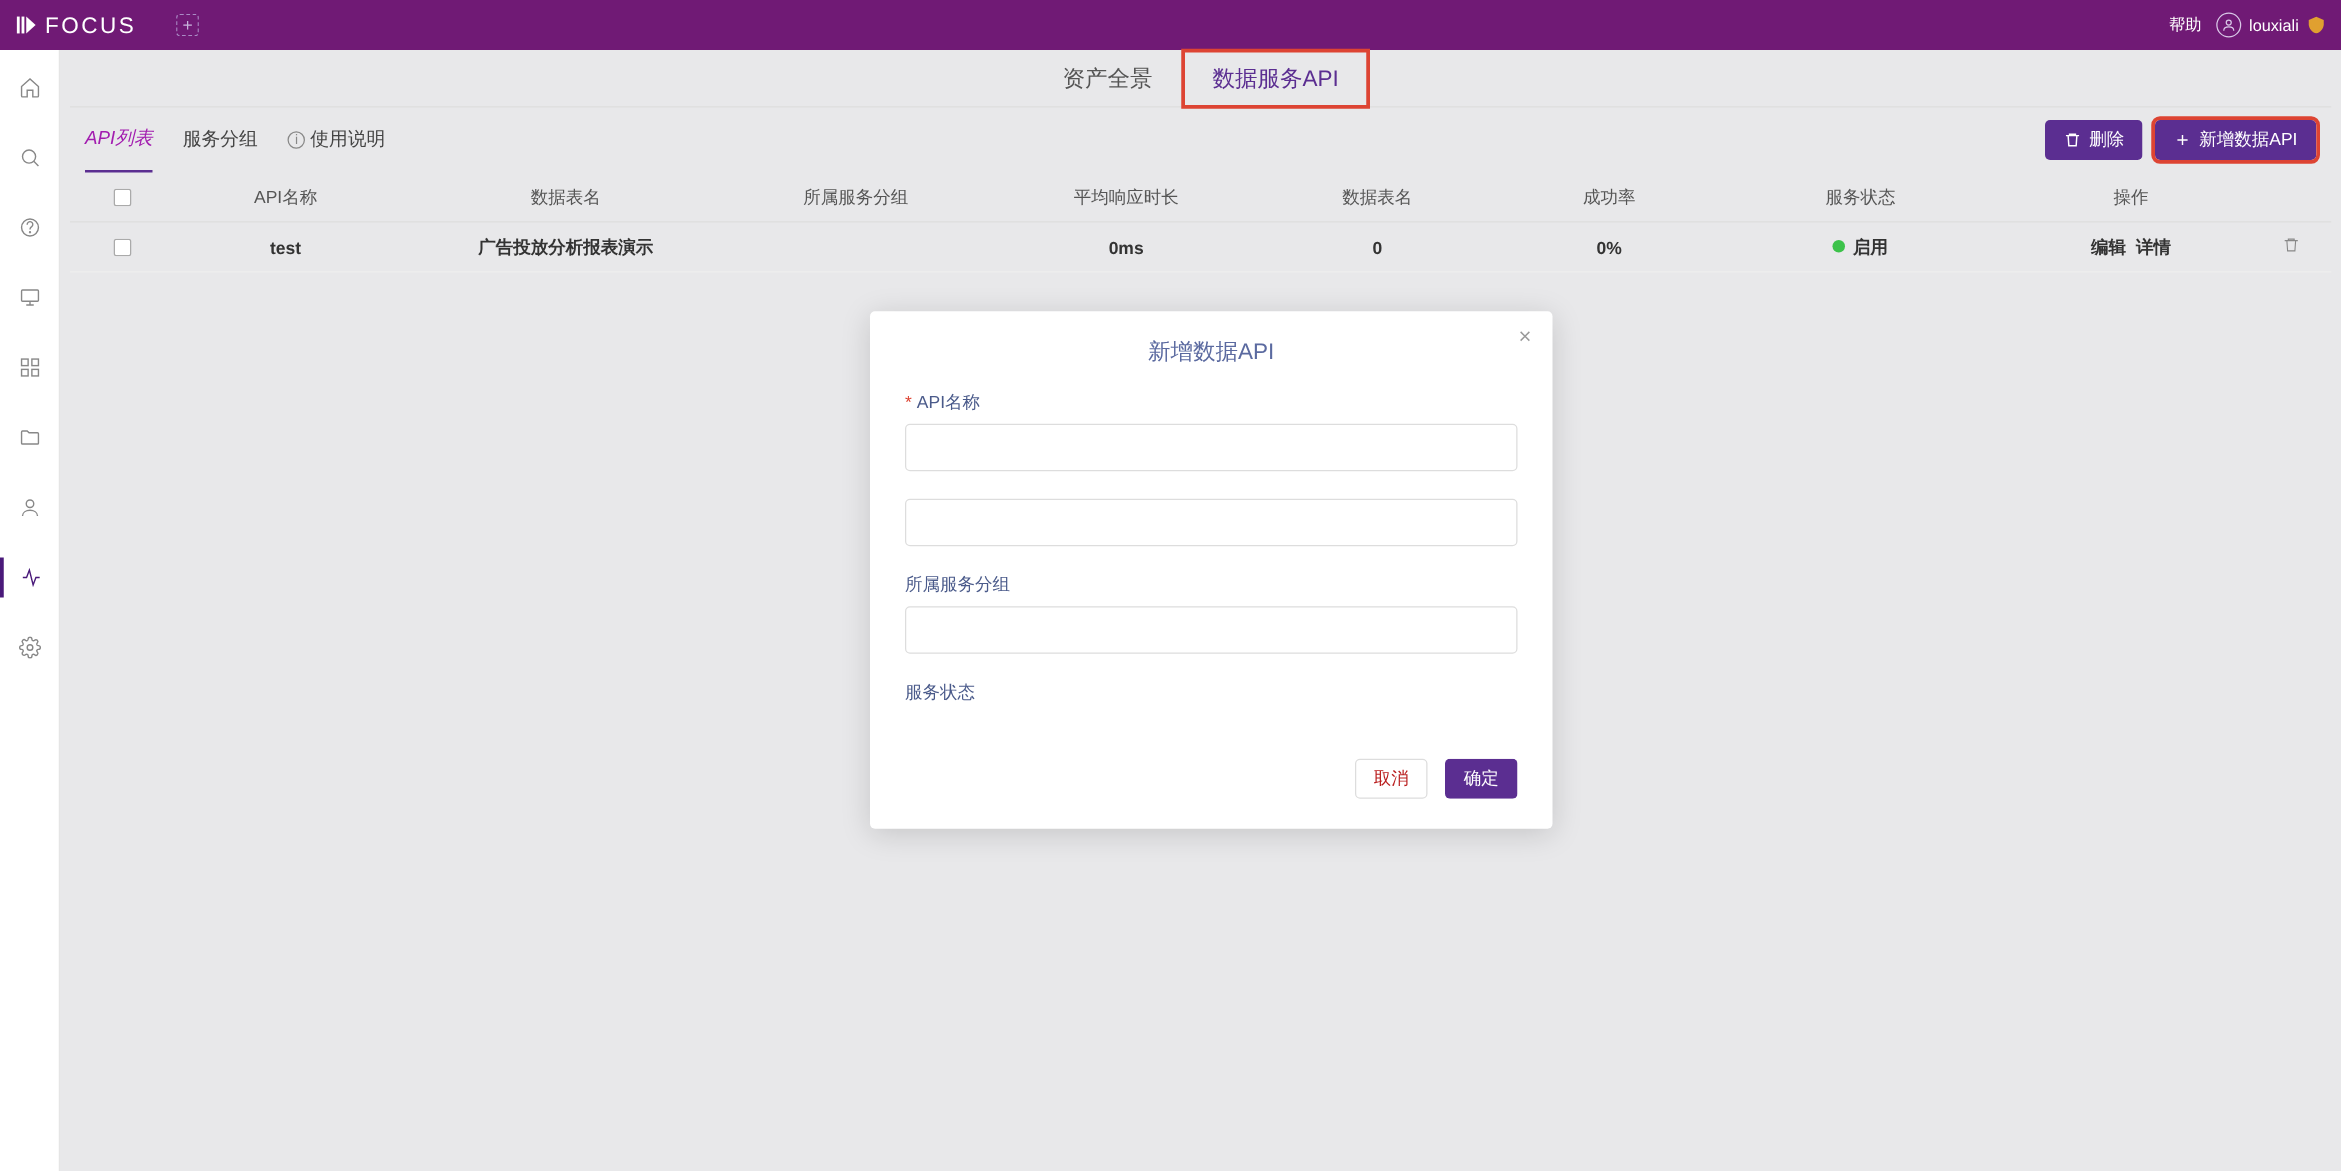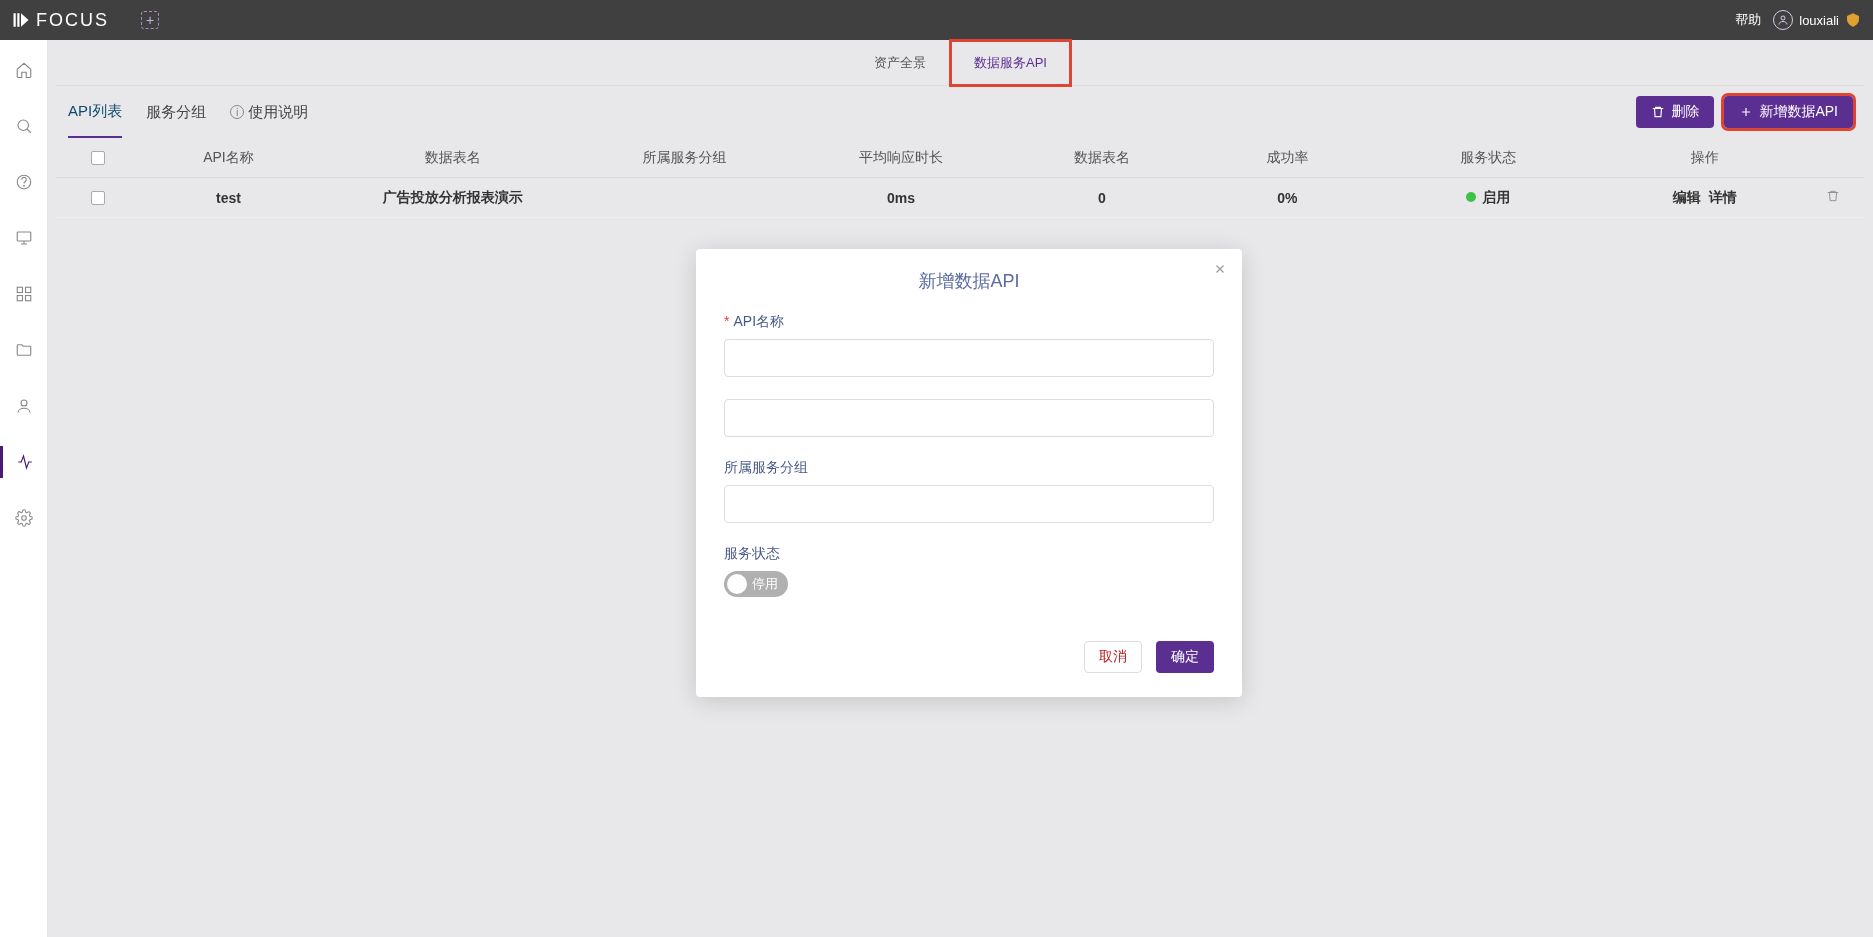--- a/index.html
+++ b/index.html
@@ -1,51 +1,51 @@
 <!DOCTYPE html>
 <html><head>
 <meta charset="utf-8">
 <style>
 * { margin: 0; padding: 0; box-sizing: border-box; }
 body { font-family: -apple-system, "PingFang SC", "Microsoft YaHei", sans-serif; background: #f0f0f2; overflow: hidden; width: 1873px; height: 937px; font-size: 14px; color: #333; }
 
 
-.top-header { height: 40px; background: #404040; display: flex; align-items: center; padding: 0 12px; color: #fff; }
+.top-header { height: 40px; background: #701a75; display: flex; align-items: center; padding: 0 12px; color: #fff; }
 .logo { display: flex; align-items: center; gap: 6px; font-size: 18px; font-weight: 500; letter-spacing: 2px; }
 .logo-icon { width: 18px; height: 18px; }
 .add-tab-icon { margin-left: 32px; width: 18px; height: 18px; border: 1px dashed #a98bc5; border-radius: 3px; display:flex; align-items:center; justify-content:center; color:#c7b3db; font-size:14px; cursor:pointer; }
 .header-right { margin-left: auto; display: flex; align-items: center; gap: 12px; font-size: 13px; }
 .user-box { display: flex; align-items: center; gap: 6px; }
 .avatar-icon { width: 20px; height: 20px; border: 1.5px solid #d9c9e8; border-radius: 50%; display:flex; align-items:center; justify-content:center; }
 .avatar-icon svg { width:12px; height:12px; }
 .shield-icon { width:16px; height:16px; }
 
 
 .sidebar { position: absolute; left: 0; top: 40px; width: 48px; height: calc(100% - 40px); background: #fff; border-right: 1px solid #e5e5e5; display: flex; flex-direction: column; align-items: center; padding-top: 14px; gap: 24px; }
 .side-item { width: 48px; height: 32px; display: flex; align-items: center; justify-content: center; color: #888; cursor:pointer; }
 .side-item.active { border-left: 3px solid #4a1a7a; color: #4a1a7a; }
 .side-item svg { width: 18px; height: 18px; }
 
 
 .main { position: absolute; left: 48px; top: 40px; right: 0; bottom: 0; background: #e8e8ea; }
 
 
 .subnav { height: 46px; display: flex; align-items: center; justify-content: center; gap: 0; background: #e8e8ea; border-bottom: 1px solid #ddd; margin: 0 8px; }
-.subnav-tab { padding: 0 24px; height: 46px; line-height: 46px; color: #555; cursor:pointer; font-size: 13px; }
+.subnav-tab { padding: 0 24px; height: 46px; line-height: 46px; color: #555; cursor:pointer; font-size: 18px; }
 .subnav-tab.active { color: #5b2e91; }
 .highlight-red { outline: 3px solid #d43; outline-offset: -2px; }
 
 
 .content { margin: 0 8px; background: transparent; }
 
 
 .inner-bar { display: flex; align-items: center; height: 52px; padding: 0 12px; }
 .inner-tabs { display: flex; gap: 24px; }
 .inner-tab { height: 52px; line-height: 52px; color: #444; cursor:pointer; font-size: 15px; display:flex; align-items:center; gap:4px; }
-.inner-tab.active { color: #0c4a6e; border-bottom: 2px solid #5b2e91; }
+.inner-tab.active { color: #a21caf; border-bottom: 2px solid #5b2e91; font-style: italic; }
 .inner-tab .info-icon { width:14px; height:14px; border:1px solid #888; border-radius:50%; display:inline-flex; align-items:center; justify-content:center; font-size:11px; color:#888; }
 .actions { margin-left: auto; display: flex; gap: 10px; }
 .btn { height: 32px; padding: 0 14px; border-radius: 4px; display:inline-flex; align-items:center; gap:6px; cursor:pointer; font-size:14px; border:1px solid transparent; }
 .btn-delete { background: #5b2e91; color: #fff; padding-left: 14px; }
 .btn-add { background: #5b2e91; color: #fff; }
 .btn-add.highlight-red { outline: 3px solid #d43; outline-offset: 0px; }
 .btn-icon { width:14px; height:14px; }
 
 
 .table { width: 100%; }
@@ -254,26 +254,20 @@
       </div>
       <div class="form-group">
         <input class="form-input" style="">
       </div>
       <div class="form-group">
         <label class="form-label">所属服务分组</label>
         <input class="form-input" style="">
       </div>
       <div class="form-group">
         <label class="form-label">服务状态</label>
-        <div class="toggle-wrap">
-          <div class="toggle">
-            <div class="toggle-knob"></div>
-            <span class="toggle-label">停用</span>
-          </div>
-        </div>
       </div>
     </div>
     <div class="modal-footer">
       <div class="btn btn-cancel">取消</div>
       <div class="btn btn-confirm">确定</div>
     </div>
   </div>
 </div>
 
 </body></html>

